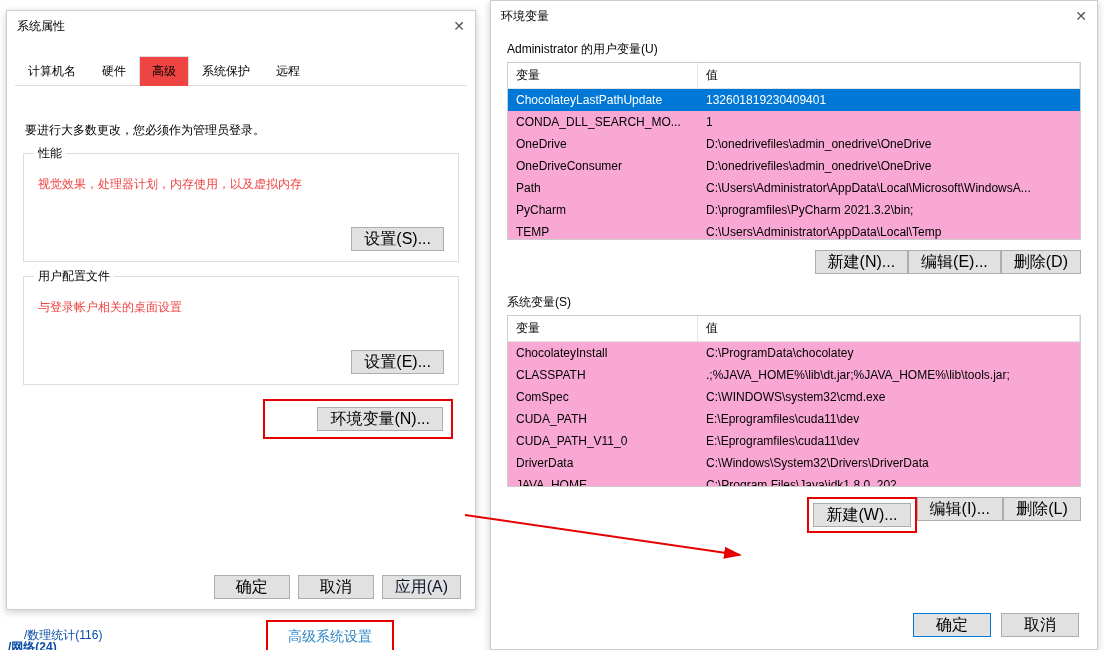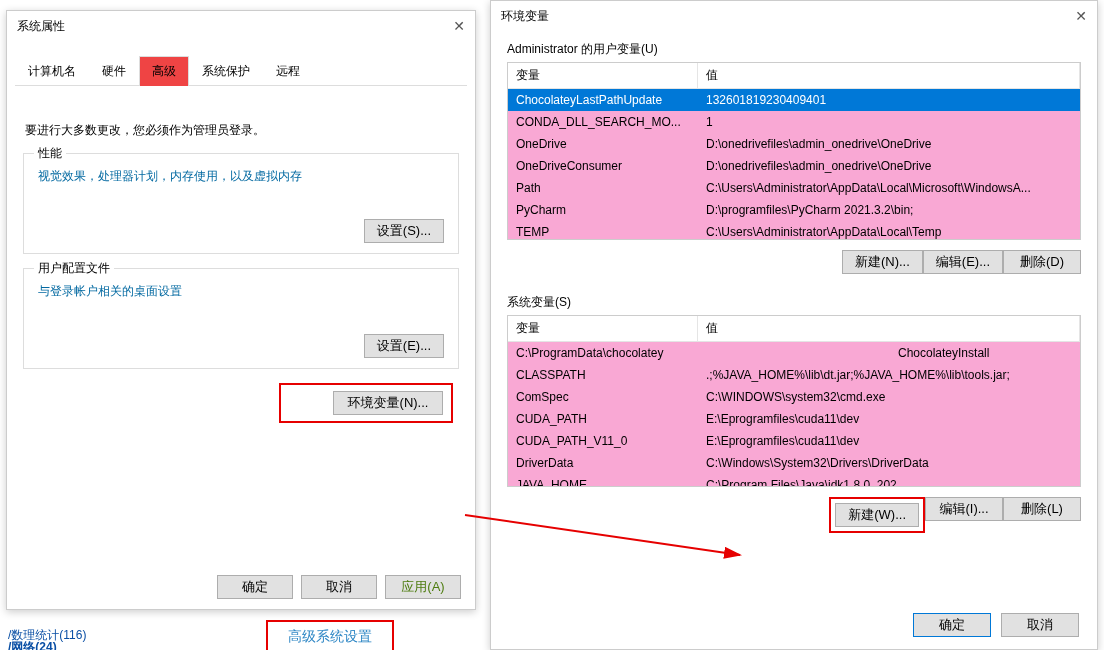--- a/index.html
+++ b/index.html
@@ -35,34 +35,34 @@
 .tab {
   padding: 6px 12px; border: 1px solid transparent; border-bottom: none;
   position: relative; top: 1px; cursor: pointer;
 }
 .tab.active {
   border-color: #ddd; background: #ef4444;
 }
 .body-area { padding: 12px 16px; }
 .note { margin: 10px 2px 14px; }
 .groupbox {
-  border: 1px solid #ddd; margin-bottom: 14px; padding: 8px 14px 50px;
+  border: 1px solid #ddd; margin-bottom: 14px; padding: 16px 14px 50px;
   position: relative;
 }
 .groupbox .legend {
   position: absolute; top: -9px; left: 10px; background: #fff; padding: 0 4px;
 }
-.groupbox .desc { margin: 6px 0 18px; color: #0369a1; }
+.groupbox .desc { margin: 6px 0 18px; color: #ef4444; }
 .btn {
   display: inline-flex; align-items: center; justify-content: center;
   min-width: 76px; height: 24px; padding: 0 12px;
   background: #e1e1e1; border: 1px solid #adadad; cursor: pointer;
-  font-size: 13px;
-}
-.btn:disabled { color: #4d7c0f; }
+  font-size: 16px;
+}
+.btn:disabled { color: #0f172a; }
 .group-btn { position: absolute; right: 14px; bottom: 10px; }
 .env-btn-row { text-align: right; margin-top: 8px; padding-right: 6px; }
 .env-btn-row .btn { min-width: 100px; margin-left: 44px; }
 .redbox { border: 2px solid #e60000; padding: 6px 8px; display: inline-block; }
 .footer-btns {
   position: absolute; bottom: 10px; right: 14px; display: flex; gap: 8px;
 }
 
 .win-env {
   left: 490px; top: 0; width: 608px; height: 650px;
@@ -93,21 +93,21 @@
 .env-footer {
   position: absolute; right: 18px; bottom: 12px; display: flex; gap: 10px;
 }
 .env-footer .btn { min-width: 78px; }
 .redbox2 { border: 2px solid #e60000; padding: 4px; display: inline-block; }
 
 .bg-link {
   position: absolute; left: 8px; color: #0a4fa5; font-size: 12px;
 }
 .bg-link.l1 { top: 639px; font-weight: bold; }
-.bg-link.l2 { top: 627px; }
+.bg-link.l2 { top: 627px; margin-left: 16px; }
 .adv-settings-box {
   position: absolute; left: 266px; top: 620px;
   border: 2px solid #e60000; padding: 6px 20px;
   color: #2f87c5; font-size: 14px;
 }
 .watermark {
   position: absolute; right: 12px; bottom: 14px; color: #c8c8c8; font-size: 12px;
   z-index: -1;
 }
 
@@ -218,22 +218,22 @@
   </div>
 
   <div class="section-label">系统变量(S)</div>
   <div class="listview" style="height:172px">
     <div class="lv-header">
       <div class="lv-col name">变量</div>
       <div class="lv-col val">值</div>
     </div>
     <div class="lv-body" id="sys-vars-body">
         <div class="lv-row">
+          <div class="lv-cell name">ChocolateyInstall</div>
           <div class="lv-cell val">C:\ProgramData\chocolatey</div>
-          <div class="lv-cell name">ChocolateyInstall</div>
         </div>
         <div class="lv-row">
           <div class="lv-cell name">CLASSPATH</div>
           <div class="lv-cell val">.;%JAVA_HOME%\lib\dt.jar;%JAVA_HOME%\lib\tools.jar;</div>
         </div>
         <div class="lv-row">
           <div class="lv-cell name">ComSpec</div>
           <div class="lv-cell val">C:\WINDOWS\system32\cmd.exe</div>
         </div>
         <div class="lv-row">

